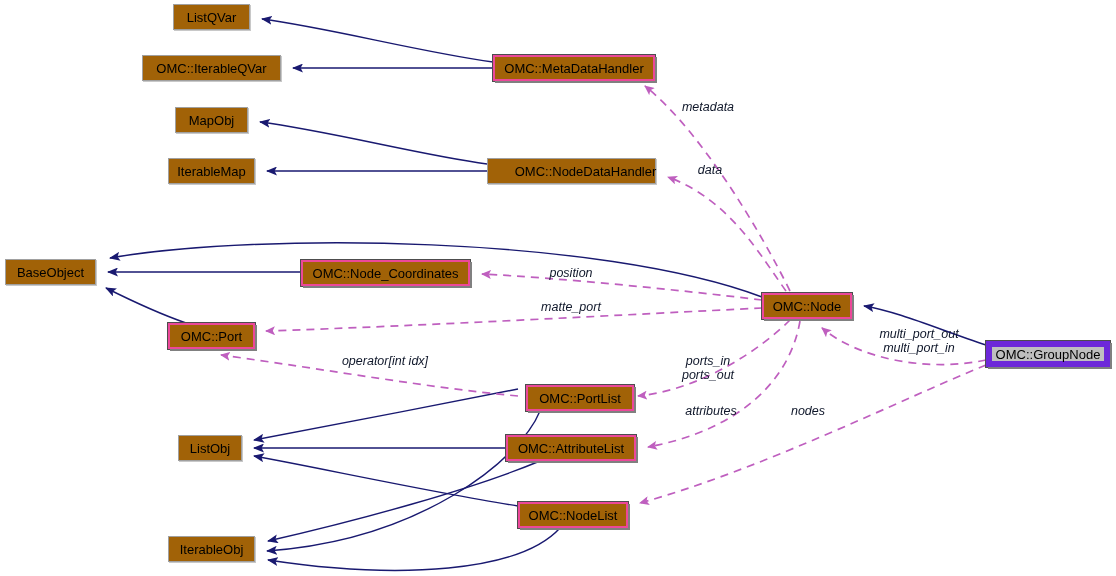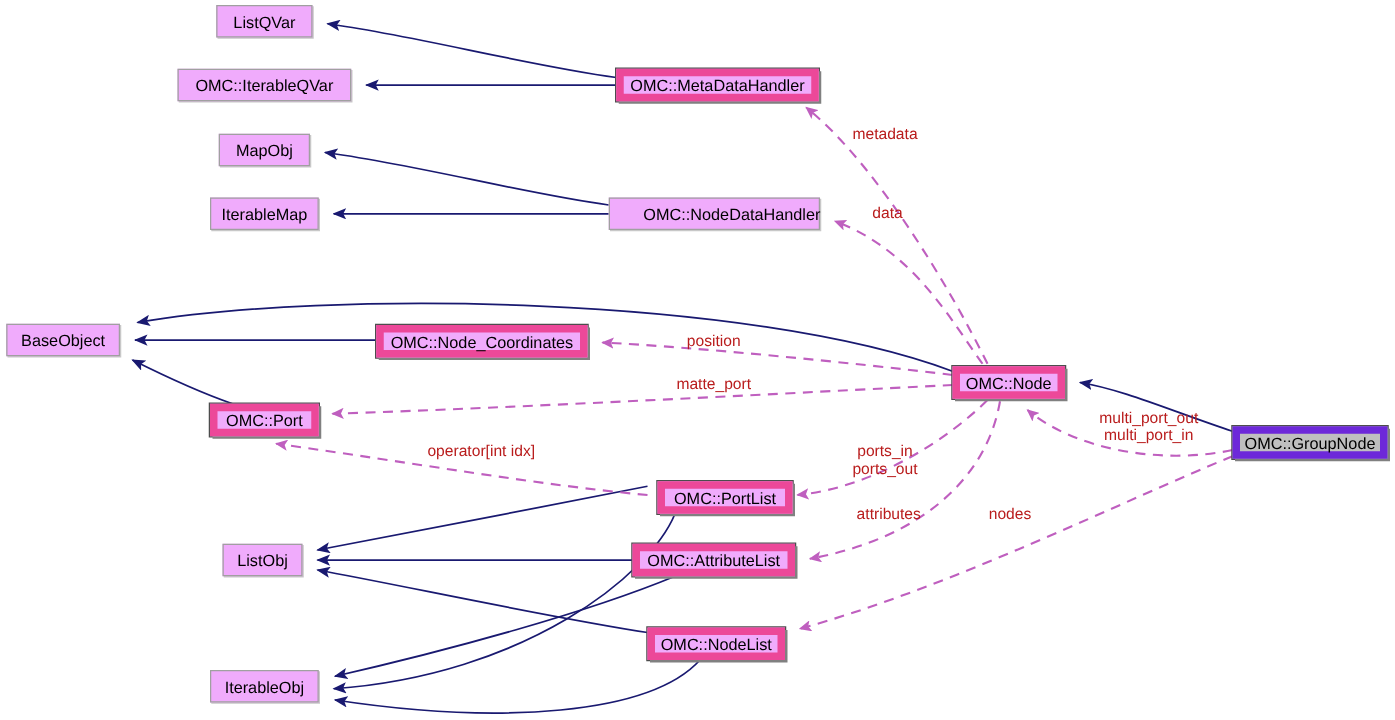--- a/index.html
+++ b/index.html
@@ -26,49 +26,50 @@
   .node {
     position: absolute;
     box-sizing: border-box;
     display: flex;
     align-items: center;
     justify-content: center;
     white-space: nowrap;
     font-size: 13px;
     line-height: 13px;
     color: #000000;
-    background: #f0abfc;
+    background: #a16207;
     letter-spacing: 0px;
     z-index: 5;
   }
   
   .node.thin {
     border: 1px solid #a0a0a0;
     box-shadow: 1px 1px 0 0 #c8c8c8;
   }
   
   .node.bold {
-    border: 6px solid #ec4899;
+    border: 2px solid #ec4899;
     box-shadow: 2px 2px 0 0 #808080, 0 0 0 1px #4d4d4d;
   }
   
   .node.focus {
     background: #bfbfbf;
     border: 6px solid #6d28d9;
     box-shadow: 2px 2px 0 0 #808080, 0 0 0 1px #4d4d4d;
   }
   .edge-label {
     position: absolute;
     font-size: 12.5px;
     line-height: 14px;
-    color: #b91c1c;
+    color: #0f172a;
     white-space: nowrap;
     z-index: 4;
     background: transparent;
     text-align: center;
+    font-style: italic;
   }
 </style>
 </head>
 <body>
 
 <div id="canvas">
 
   <svg id="edges" viewBox="0 0 1116 576" xmlns="http://www.w3.org/2000/svg">
     <defs>
       <marker id="inh-arrow" markerWidth="11" markerHeight="9" refX="10" refY="4.5" orient="auto" markerUnits="userSpaceOnUse">

